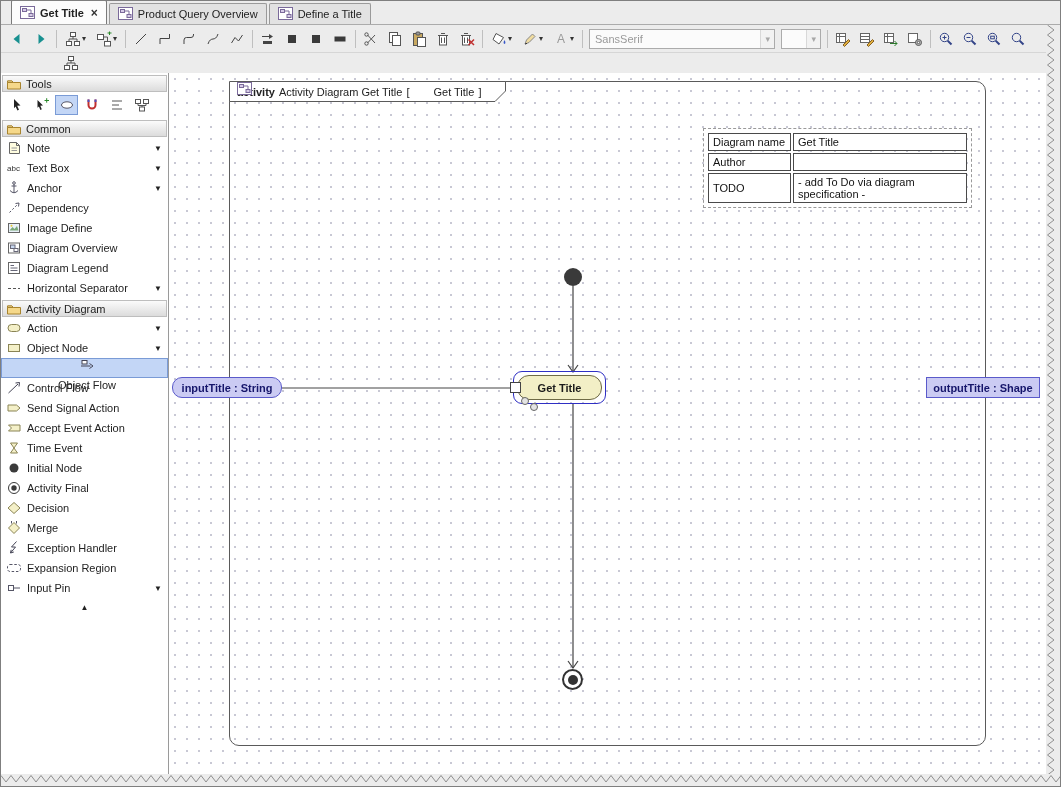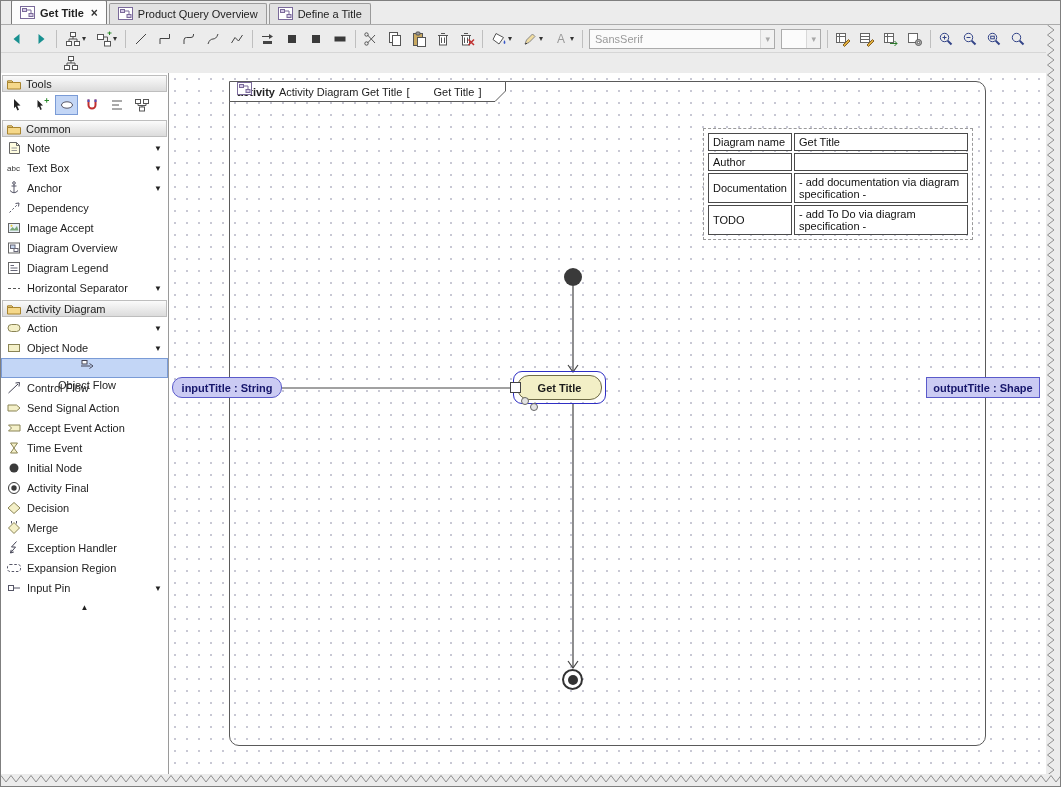--- a/index.html
+++ b/index.html
@@ -494,21 +494,21 @@
             <span class="pal-label">Dependency</span>
           </div>
           <div class="pal-item">
             <span class="ic">
               <svg viewBox="0 0 16 16" width="16" height="16">
                 <rect x="2.5" y="3.5" width="11" height="9" fill="#EAF2FA" stroke="#666"></rect>
                 <path d="M3.5 10.5 L6.5 7 L8.5 9 L11 6 L12.5 10.5 Z" fill="#7AA87A"></path>
                 <circle cx="5.5" cy="5.8" r="1" fill="#E8C830"></circle>
               </svg>
             </span>
-            <span class="pal-label">Image Accept</span>
+            <span class="pal-label">Image Define</span>
           </div>
           <div class="pal-item">
             <span class="ic">
               <svg viewBox="0 0 16 16" width="16" height="16">
                 <rect x="2.5" y="3" width="11" height="10" fill="#FFF" stroke="#666"></rect>
                 <rect x="4.5" y="5" width="4.5" height="3.5" fill="#C8D8F0" stroke="#667"></rect>
                 <rect x="8" y="8.5" width="4" height="3" fill="#FFF" stroke="#667"></rect>
               </svg>
             </span>
             <span class="pal-label">Diagram Overview</span>
@@ -694,24 +694,20 @@
         <tbody id="info-tbody">
             <tr>
               <td class="lbl">Diagram name</td>
               <td class="val">Get Title</td>
             </tr>
             <tr>
               <td class="lbl">Author</td>
               <td class="val">&nbsp;</td>
             </tr>
             <tr>
-              <td class="lbl">Documentation</td>
-              <td class="val">- add documentation via diagram specification -</td>
-            </tr>
-            <tr>
               <td class="lbl">TODO</td>
               <td class="val">- add To Do via diagram specification -</td>
             </tr>
           </tbody>
       </table>
 
       <svg id="flows" width="879" height="701">
         <line x1="404" y1="213" x2="404" y2="299" stroke="#444" stroke-width="1.2"></line>
         <polyline points="399,292 404,299 409,292" fill="none" stroke="#444" stroke-width="1.2"></polyline>
         <line x1="113" y1="315" x2="342" y2="315" stroke="#444" stroke-width="1.2"></line>

